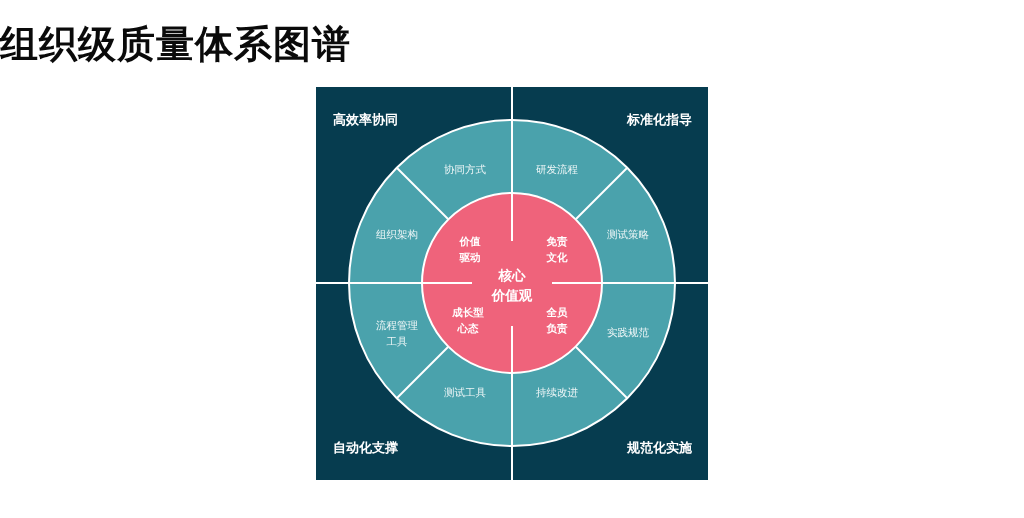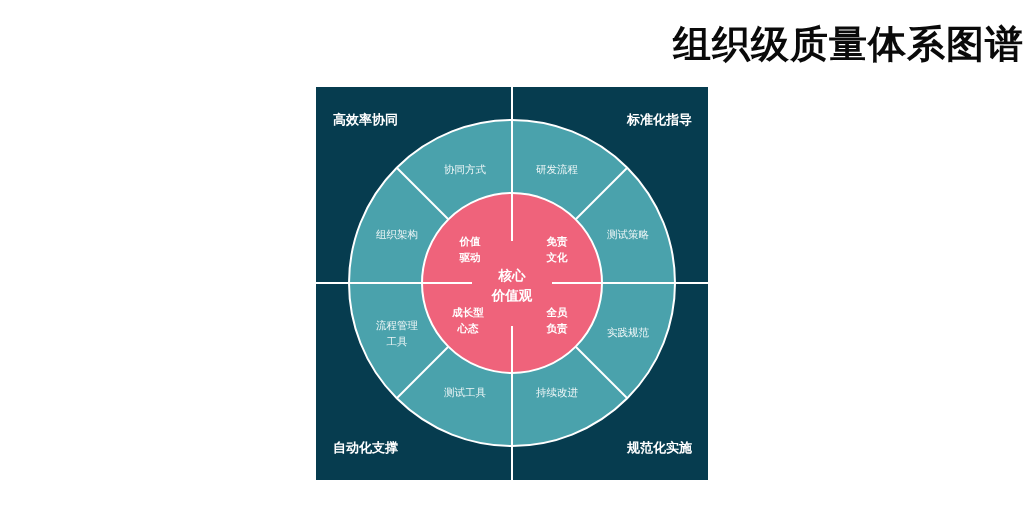--- a/index.html
+++ b/index.html
@@ -1,18 +1,18 @@
 <!DOCTYPE html>
 <html><head>
 <meta charset="utf-8">
 <style>
   html, body { margin: 0; padding: 0; background: #ffffff; }
   body { width: 1024px; height: 518px; position: relative; overflow: hidden;
          font-family: "DejaVu Sans", "Liberation Sans", sans-serif; }
-  .title { position: absolute; left: 0; top: 14px; width: 1024px; text-align: right;
+  .title { position: absolute; left: 0; top: 14px; width: 1024px; text-align: left;
            font-family: "DejaVu Serif", "Liberation Serif", serif; font-weight: bold;
            font-size: 38px; color: #0a0a0a; letter-spacing: 1px; line-height: 60px; }
   svg.diagram { position: absolute; left: 0; top: 0; }
   .corner { font-weight: bold; font-size: 13px; fill: #ffffff; }
   .seg { font-size: 10.5px; fill: #eef6f7; }
   .core { font-weight: bold; font-size: 10.5px; fill: #ffffff; }
   .center-text { font-weight: bold; font-size: 13.5px; fill: #ffffff; }
 </style>
 </head>
 <body>

